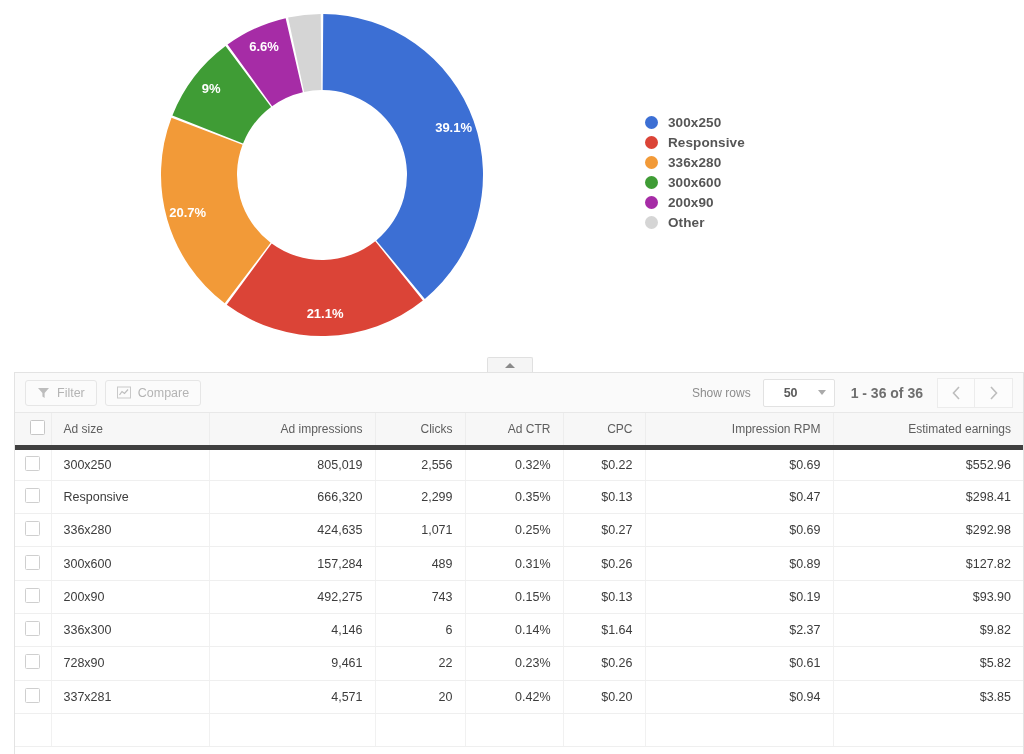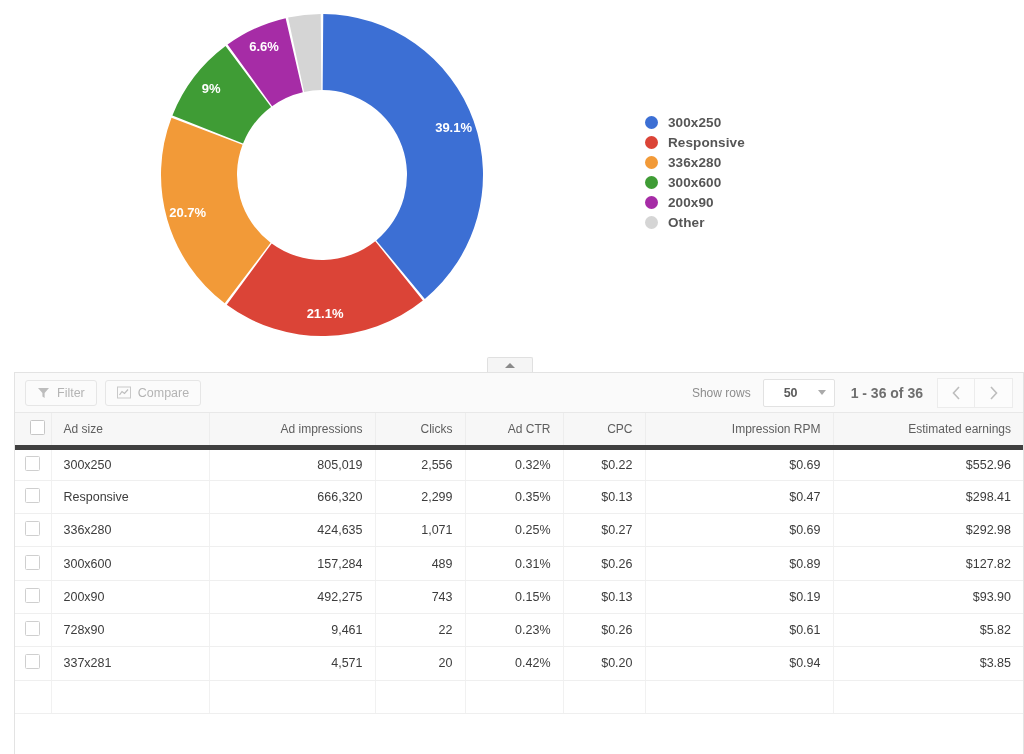--- a/index.html
+++ b/index.html
@@ -227,20 +227,30 @@
             <td class="c-name">200x90</td>
             <td class="c-imp">492,275</td>
             <td class="c-clk">743</td>
             <td class="c-ctr">0.15%</td>
             <td class="c-cpc">$0.13</td>
             <td class="c-rpm">$0.19</td>
             <td class="c-earn">$93.90</td>
           </tr>
           <tr>
             <td class="c-check"><span class="chk"></span></td>
+            <td class="c-name">336x300</td>
+            <td class="c-imp">4,146</td>
+            <td class="c-clk">6</td>
+            <td class="c-ctr">0.14%</td>
+            <td class="c-cpc">$1.64</td>
+            <td class="c-rpm">$2.37</td>
+            <td class="c-earn">$9.82</td>
+          </tr>
+          <tr>
+            <td class="c-check"><span class="chk"></span></td>
             <td class="c-name">728x90</td>
             <td class="c-imp">9,461</td>
             <td class="c-clk">22</td>
             <td class="c-ctr">0.23%</td>
             <td class="c-cpc">$0.26</td>
             <td class="c-rpm">$0.61</td>
             <td class="c-earn">$5.82</td>
           </tr>
           <tr>
             <td class="c-check"><span class="chk"></span></td>

